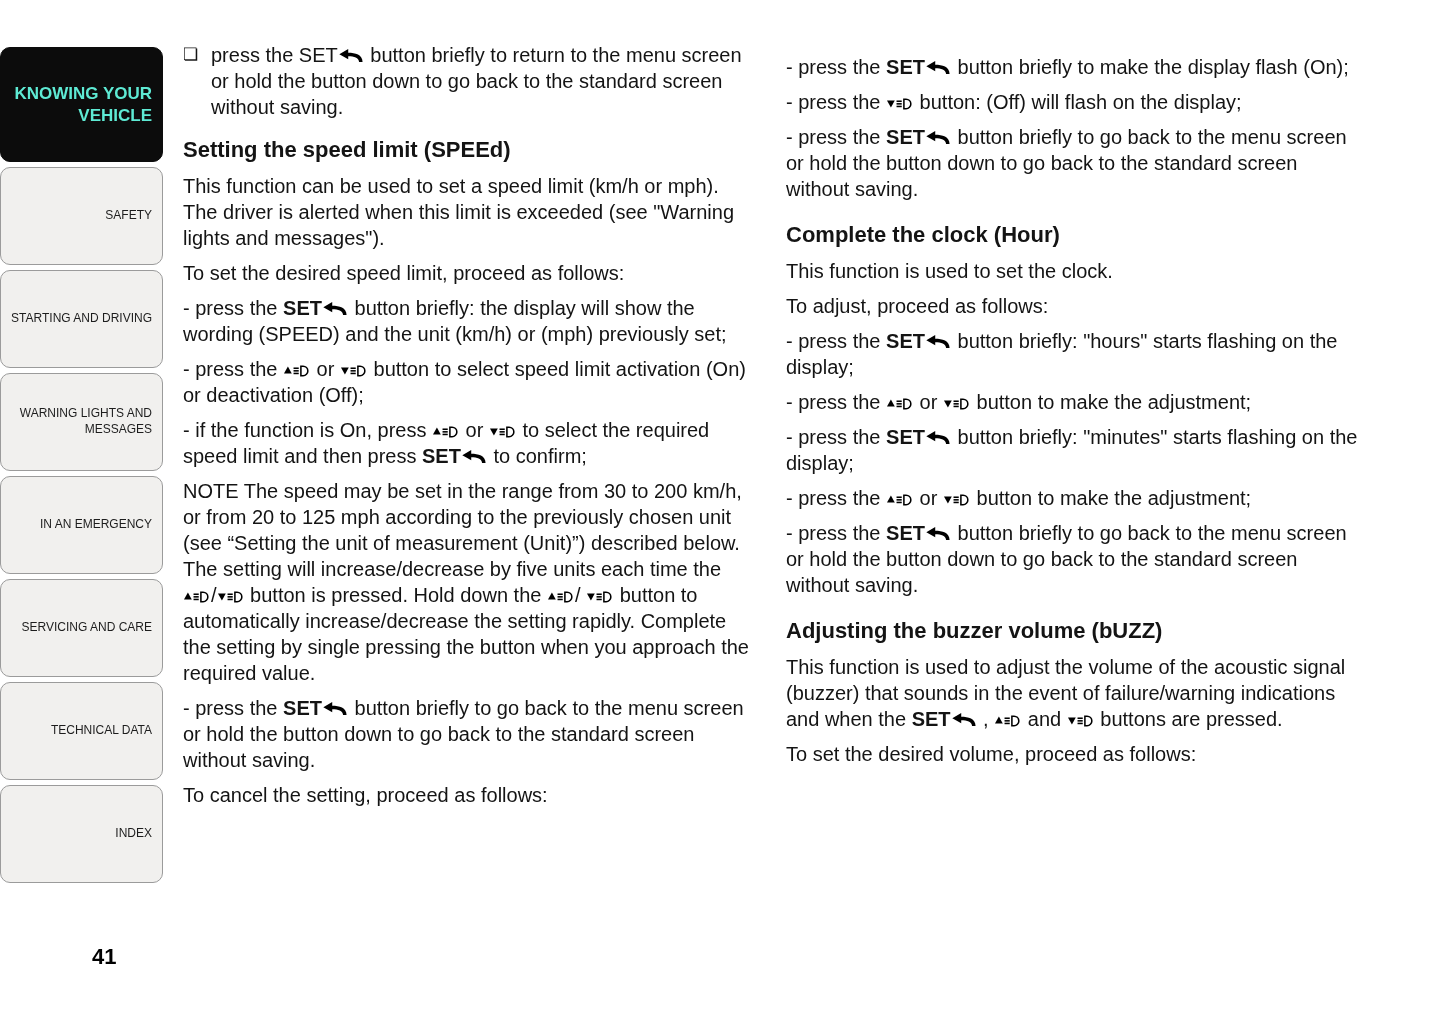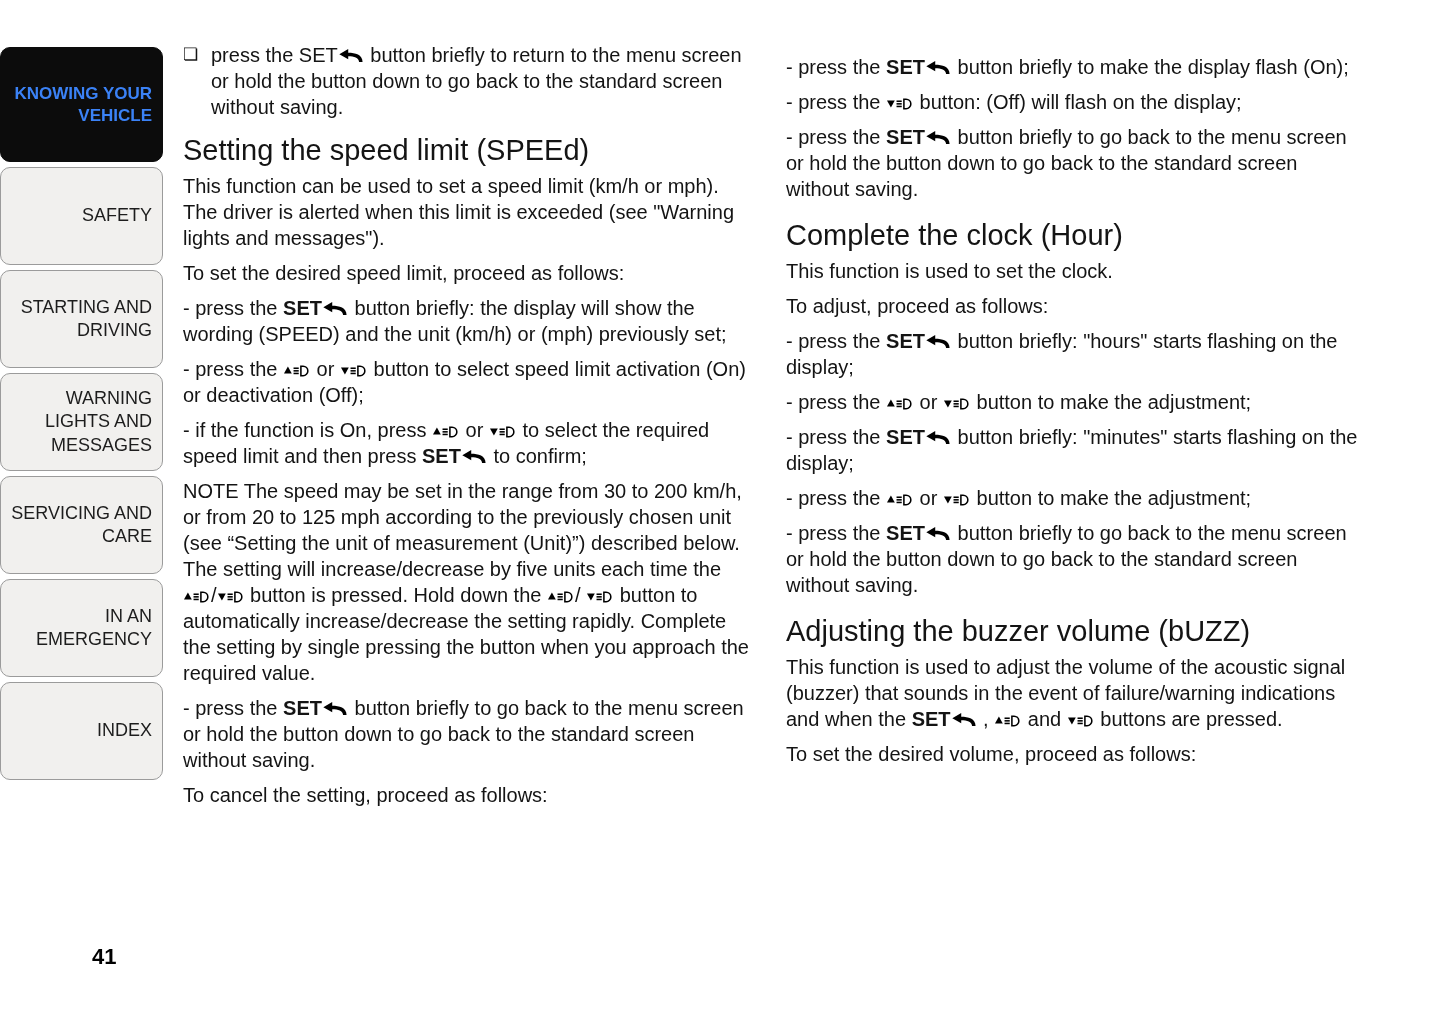--- a/index.html
+++ b/index.html
@@ -7,33 +7,33 @@
     width:1445px;height:1026px;position:relative;overflow:hidden;
     background:#ffffff;color:#141414;
     font-family:"Liberation Sans", sans-serif;
   }
   
   .sidebar{position:absolute;left:0;top:47px;width:163px;}
   .tab{
     box-sizing:border-box;width:163px;height:98px;margin-bottom:5px;
     background:#f1f0ee;border:1px solid #9b9b9b;border-radius:10px;
     display:flex;align-items:center;justify-content:flex-end;
-    text-align:right;padding:6px 10px;font-size:18px;line-height:1.3;color:#1d1d1d;
+    text-align:right;padding:6px 10px;font-size:12px;line-height:1.3;color:#1d1d1d;
   }
   .tab.active{
-    height:115px;background:#0c0c0c;border-color:#0c0c0c;color:#3b82f6;
+    height:115px;background:#0c0c0c;border-color:#0c0c0c;color:#5eead4;
     font-weight:bold;font-size:17px;line-height:1.25;
   }
   .pagenum{position:absolute;left:92px;top:944px;font-size:22px;font-weight:bold;color:#000;}
   
   .col{position:absolute;top:42px;width:574px;font-size:20px;line-height:26px;}
   .col-left{left:183px;}
   .col-right{left:786px;margin-top:12px;}
   .para{margin:0 0 9px 0;}
-  .heading{font-weight:normal;font-size:29px;margin:17px 0 10px 0;}
+  .heading{font-weight:bold;font-size:22px;margin:17px 0 10px 0;}
   .col-right .heading{margin-top:20px;}
   .bullet{position:relative;padding-left:28px;margin-bottom:13px;}
   .bmark{position:absolute;left:0;top:0;font-size:17px;}
   b{font-weight:bold;}
   .ic{white-space:nowrap;padding:0 1px;}
   .ic svg{vertical-align:-2px;}
 </style>
 </head>
 <body>
 
@@ -44,24 +44,27 @@
   <div class="tab">
       <span>SAFETY</span>
     </div>
   <div class="tab">
       <span>STARTING AND DRIVING</span>
     </div>
   <div class="tab">
       <span>WARNING LIGHTS AND MESSAGES</span>
     </div>
   <div class="tab">
+      <span>IN AN EMERGENCY</span>
+    </div>
+  <div class="tab">
       <span>SERVICING AND CARE</span>
     </div>
   <div class="tab">
-      <span>IN AN EMERGENCY</span>
+      <span>TECHNICAL DATA</span>
     </div>
   <div class="tab">
       <span>INDEX</span>
     </div>
 </div>
 
 <div class="pagenum">41</div>
 
 <div class="col col-left" id="col-left">
     <div class="para bullet"><span class="bmark">❏</span>press the SET<span class="ic"><svg width="25" height="15" viewBox="0 0 26 16">

